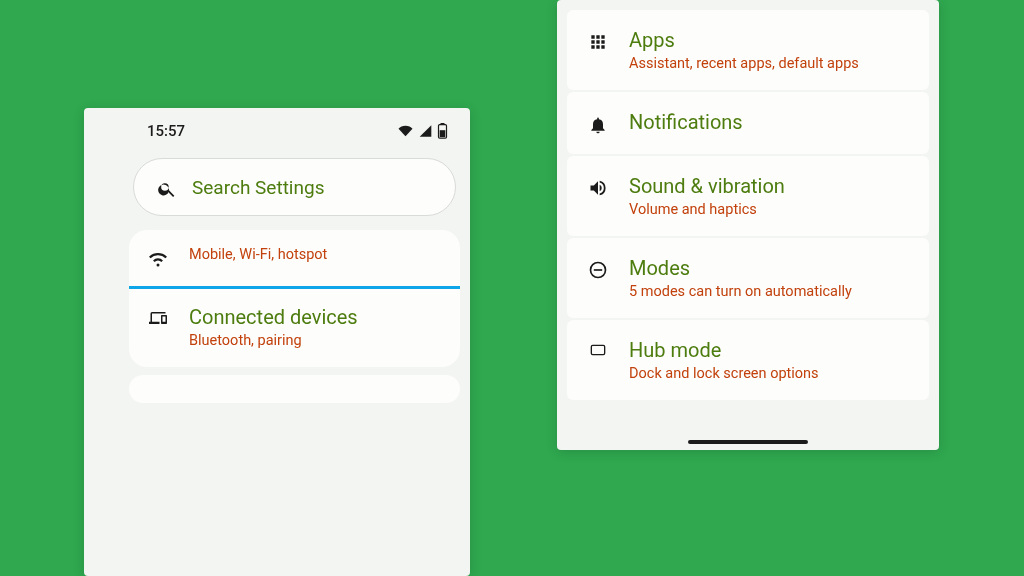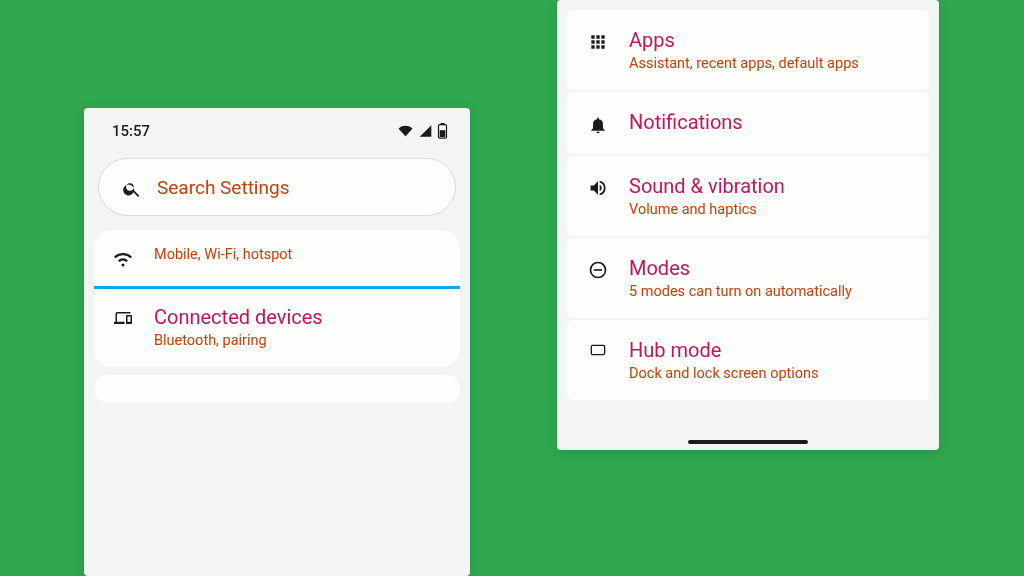--- a/index.html
+++ b/index.html
@@ -15,20 +15,21 @@
     position: absolute;
     background: #f3f5f2;
     border-radius: 4px;
     box-shadow: 0 2px 12px rgba(0,0,0,0.15);
   }
   .phone-left {
     left: 84px;
     top: 108px;
     width: 386px;
     height: 468px;
+    padding-left: 35px;
   }
   .phone-right {
     left: 557px;
     top: 0px;
     width: 382px;
     height: 450px;
     padding-top: 10px;
   }
   .status-bar {
     display: flex;
@@ -45,21 +46,21 @@
     background: #fdfdfb;
     border: 1px solid #d9dbd8;
     border-radius: 34px;
     display: flex;
     align-items: center;
     padding: 16px 18px;
     gap: 10px;
     cursor: text;
   }
   .search-pill span.placeholder {
-    color: #c2410c;
+    color: #4d7c0f;
     font-size: 19px;
     text-align: center;
   }
   .list { padding: 0 10px; }
   .card {
     background: #fdfdfb;
     border-radius: 18px;
     margin-bottom: 8px;
   }
   .item {
@@ -73,21 +74,21 @@
   .icon-slot {
     width: 30px;
     min-width: 30px;
     display: flex;
     align-items: center;
     justify-content: center;
     padding-top: 4px;
     color: #1b1b1b;
   }
   .item-texts { display: flex; flex-direction: column; gap: 3px; }
-  .item-title { font-size: 20px; color: #be185d; font-weight: 400; }
+  .item-title { font-size: 20px; color: #4d7c0f; font-weight: 400; }
   .item-sub { font-size: 14.5px; color: #c2410c; }
   .blur-title {
     width: 148px; height: 22px;
     background: repeating-linear-gradient(90deg,#c9c9c7,#c9c9c7 8px,#aeaeac 8px,#aeaeac 16px);
     filter: blur(3px);
     border-radius: 2px;
   }
   .avatar-blur {
     width: 30px; height: 30px;
     background: repeating-linear-gradient(45deg,#b3b3b1,#b3b3b1 5px,#8e8e8c 5px,#8e8e8c 10px);

